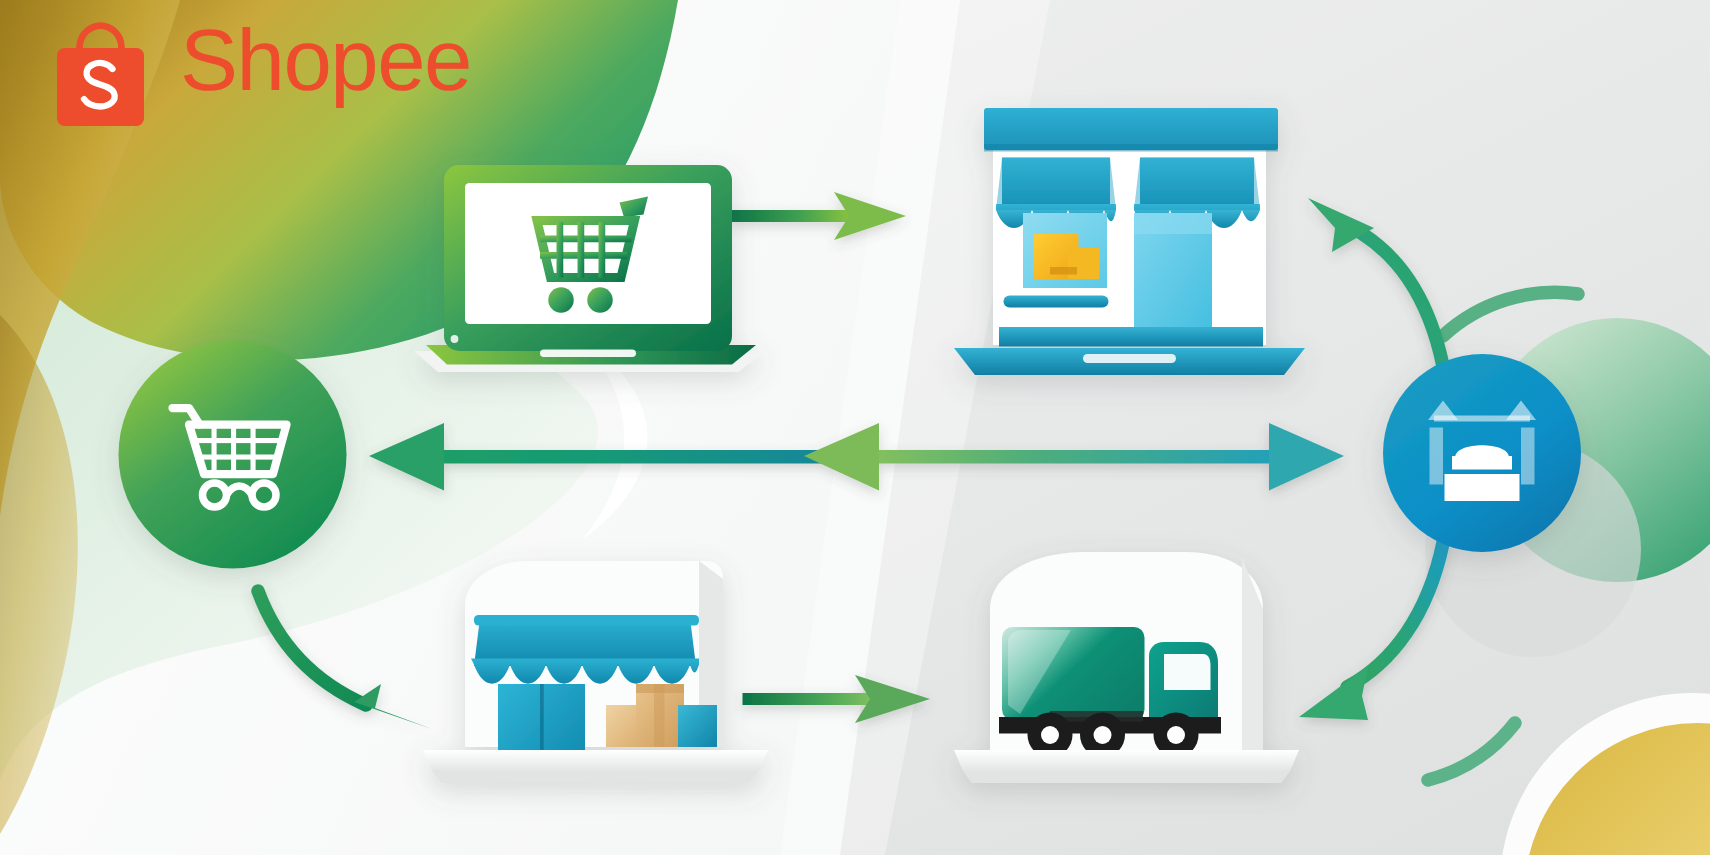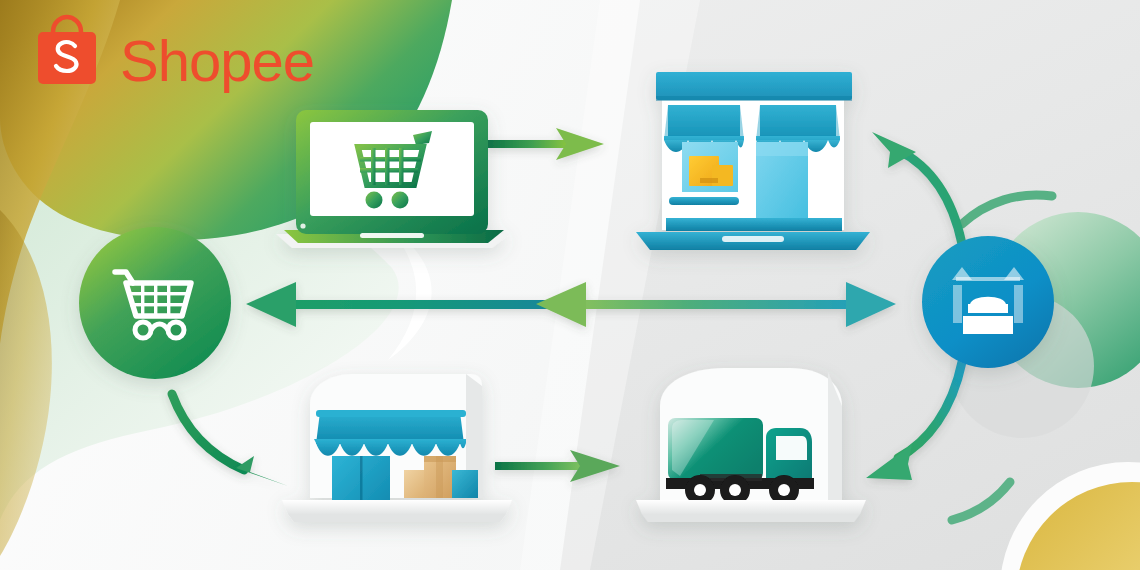--- a/index.html
+++ b/index.html
@@ -12,21 +12,21 @@
     overflow:hidden;
     background:#e9eaea;
   }
   #stage svg.layer{
     position:absolute;top:0;left:0;width:1140px;height:570px;
     display:block;
   }
   .logo-wrap{
     position:absolute;
     left:28px;top:12px;
-    display:flex;align-items:flex-end;gap:14px;
+    display:flex;align-items:flex-start;gap:14px;
     z-index:40;
   }
   .logo-text{
     font-family:"Liberation Sans", sans-serif;
     font-size:58px;
     font-weight:400;
     letter-spacing:-1px;
     color:#ee4d2d;
     line-height:1;
     white-space:nowrap;

